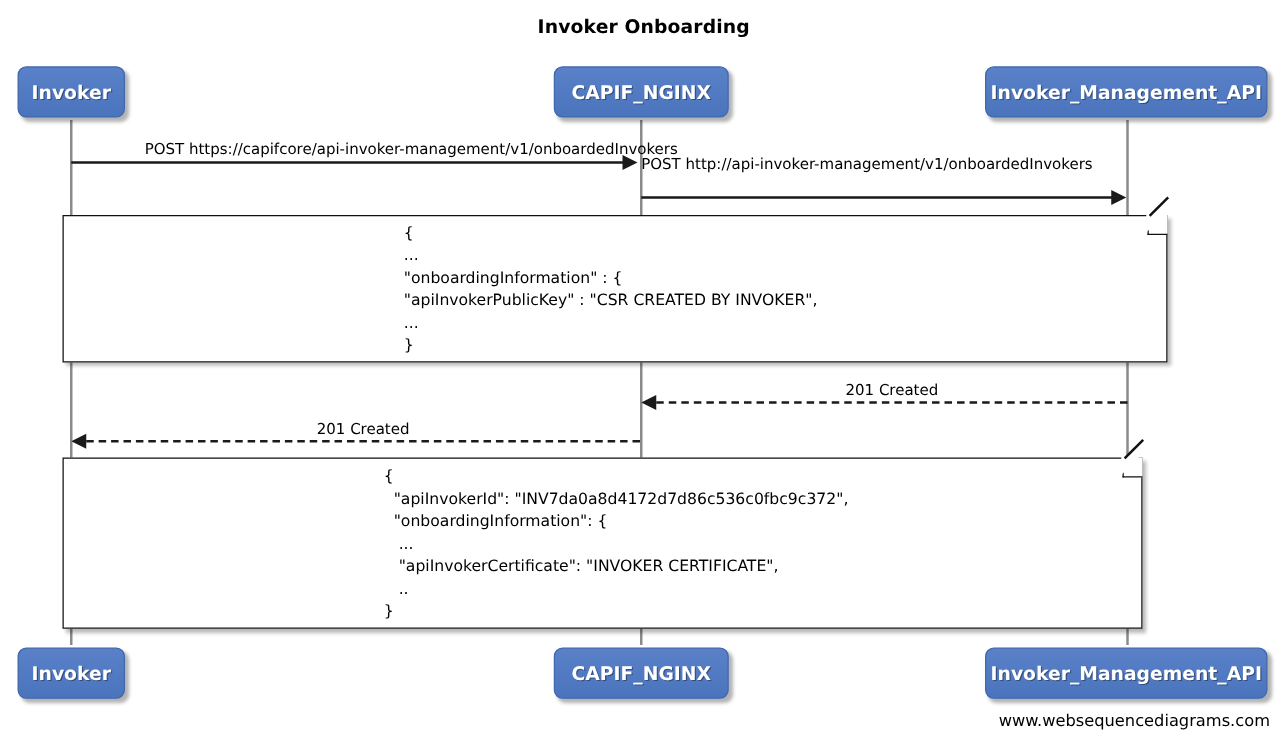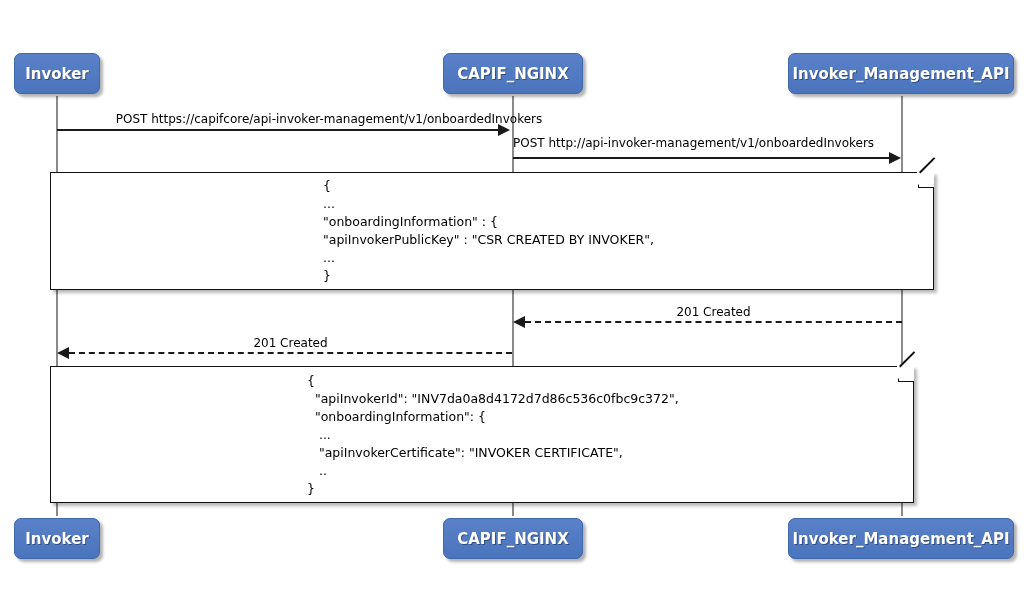--- a/index.html
+++ b/index.html
@@ -155,40 +155,41 @@
     bottom: 8px;
     font-size: 13px;
     color: #000;
   }
 </style>
 </head>
 <body>
 
 <div id="canvas">
 
+  <div class="diagram-title">Invoker Onboarding</div>
 
   <div class="lifeline" style="left:56px;"></div>
   <div class="lifeline" style="left:512px;"></div>
   <div class="lifeline" style="left:901px;"></div>
 
   <div class="participant" style="left:14px; top:53px; width:86px; height:41px;">
     <span>Invoker</span>
   </div>
   <div class="participant" style="left:443px; top:53px; width:140px; height:41px;">
     <span>CAPIF_NGINX</span>
   </div>
   <div class="participant" style="left:788px; top:53px; width:226px; height:41px;">
     <span>Invoker_Management_API</span>
   </div>
 
   <div class="msg-label" style="left:57px; top:112px; width:544px;">POST https://capifcore/api-invoker-management/v1/onboardedInvokers</div>
   <div class="msg-line" style="left:57px; top:129px; width:443px;"></div>
   <div class="arrow-head right" style="left:498px; top:124px;"></div>
 
-  <div class="msg-label" style="left:513px; top:136px; width:310px;">POST http://api-invoker-management/v1/onboardedInvokers</div>
+  <div class="msg-label" style="left:513px; top:124px; width:310px;">POST http://api-invoker-management/v1/onboardedInvokers</div>
   <div class="msg-line" style="left:513px; top:157px; width:377px;"></div>
   <div class="arrow-head right" style="left:889px; top:152px;"></div>
 
   <div class="note" style="left:50px; top:172px; width:884px; height:118px;">
     <div class="note-fold"></div>
     <div class="note-body" style="padding-left:272px;">
       <div class="note-line">{</div>
       <div class="note-line">...</div>
       <div class="note-line">"onboardingInformation" : {</div>
       <div class="note-line">"apiInvokerPublicKey" : "CSR CREATED BY INVOKER",</div>
@@ -221,14 +222,15 @@
   <div class="participant" style="left:14px; top:518px; width:86px; height:41px;">
     <span>Invoker</span>
   </div>
   <div class="participant" style="left:443px; top:518px; width:140px; height:41px;">
     <span>CAPIF_NGINX</span>
   </div>
   <div class="participant" style="left:788px; top:518px; width:226px; height:41px;">
     <span>Invoker_Management_API</span>
   </div>
 
+  <div class="footer">www.websequencediagrams.com</div>
 
 </div>
 
 </body></html>

